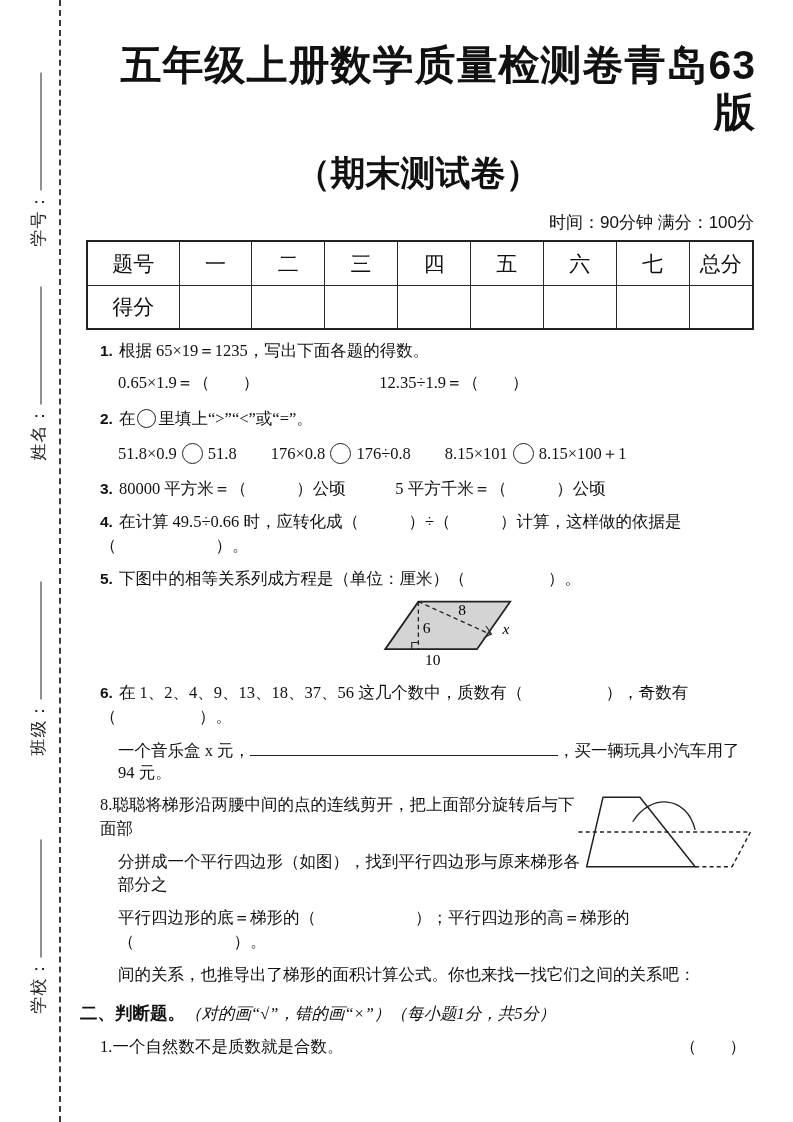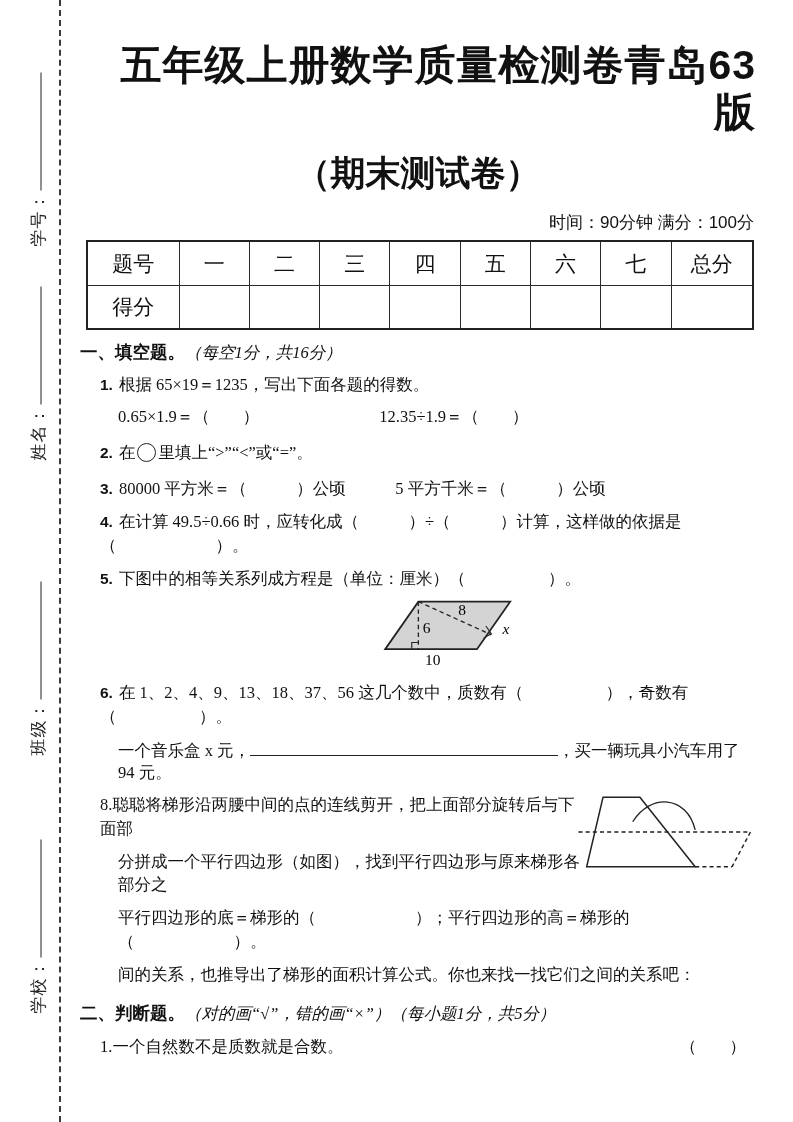--- a/index.html
+++ b/index.html
@@ -41,21 +41,21 @@
   
   table.score {
     border-collapse:collapse; width:668px; margin:6px 8px 0 6px;
     table-layout:fixed;
   }
   table.score td {
     border:1.5px solid #2a2a2a; height:44px; text-align:center;
     font-size:21px;
   }
   table.score tr td:first-child { width:92px; }
-  table.score td.total { width:82px; }
+  table.score td.total { width:64px; }
   table.score { border:2px solid #222; }
   
   .section-head { font-size:17.5px; font-weight:bold; margin-top:10px; }
   .section-head .note { font-weight:normal; font-style:italic; font-size:16.5px; }
   .q { font-size:16.5px; margin-top:9px; padding-left:20px; line-height:1.45; }
   .q .qnum { font-weight:bold; font-family:"Liberation Sans","DejaVu Sans",sans-serif; font-size:15.5px; margin-right:6px; }
   .subline { padding-left:38px; font-size:16.5px; margin-top:9px; }
   .gap { display:inline-block; width:120px; }
   .circle {
     display:inline-block; width:21px; height:21px; border:1.6px solid #222;
@@ -128,33 +128,35 @@
         <td></td>
         <td></td>
         <td></td>
         <td></td>
         <td></td>
         <td class="total"></td>
       </tr>
     </tbody>
       </table>
 
-    <div class="section-head">
-      <span>一、填空题。</span><span class="note">（每空1分，共16分）</span>
-    </div>
 
     <div class="q">
       <span class="qnum">1.</span><span>根据 65×19＝1235，写出下面各题的得数。</span>
     </div>
     <div class="subline">
       <span>0.65×1.9＝（　　）</span><span class="gap"></span><span>12.35÷1.9＝（　　）</span>
     </div>
 
     <div class="q" style="margin-top:13px;">
       <span class="qnum">2.</span><span>在</span><span class="circle small"></span><span>里填上“&gt;”“&lt;”或“=”。</span>
+    </div>
+    <div class="compare-row">
+      <span><span>51.8×0.9</span><span class="circle"></span><span>51.8</span></span>
+      <span><span>176×0.8</span><span class="circle"></span><span>176÷0.8</span></span>
+      <span><span>8.15×101</span><span class="circle"></span><span>8.15×100＋1</span></span>
     </div>
 
     <div class="q" style="margin-top:12px;">
       <span class="qnum">3.</span><span>80000 平方米＝（　　　）公顷　　　5 平方千米＝（　　　）公顷</span>
     </div>
 
     <div class="q">
       <span class="qnum">4.</span><span>在计算 49.5÷0.66 时，应转化成（　　　）÷（　　　）计算，这样做的依据是（　　　　　　）。</span>
     </div>
 

